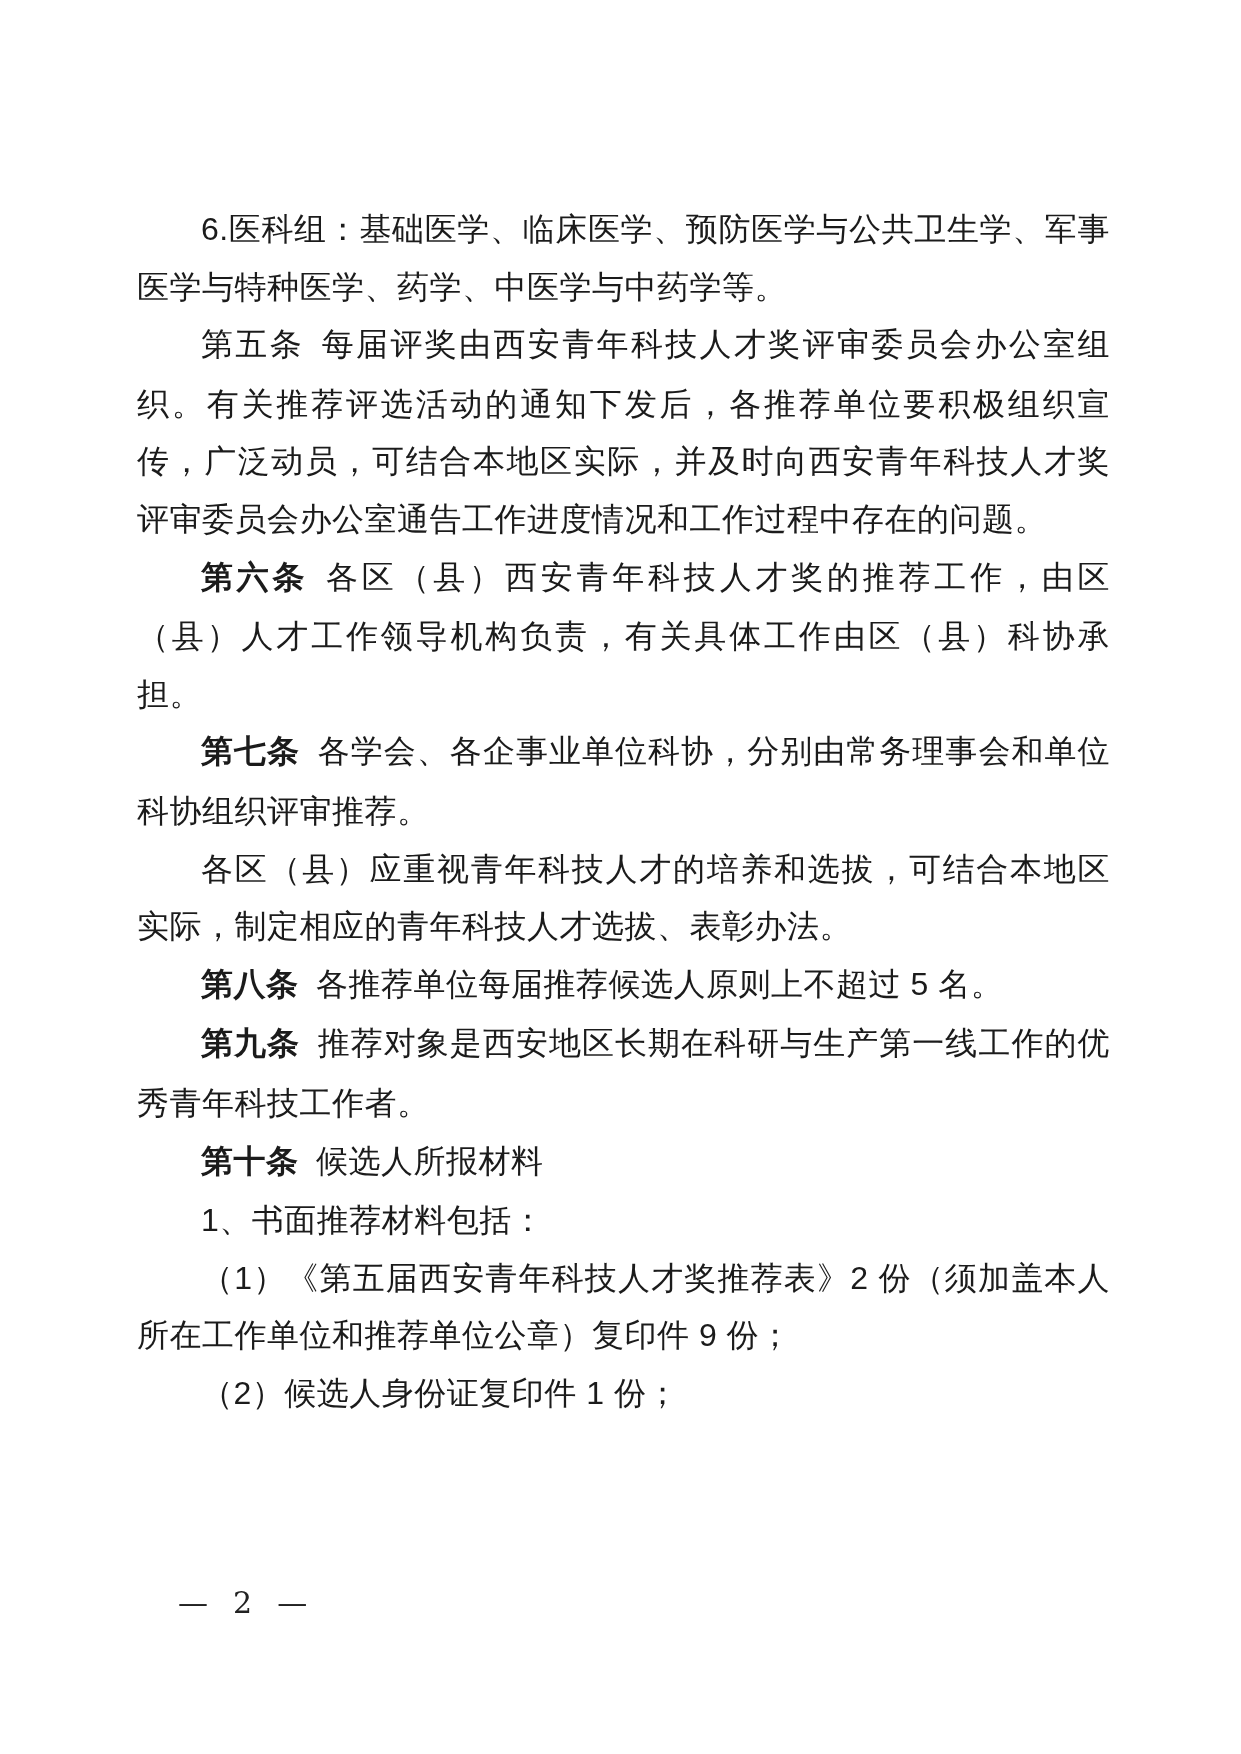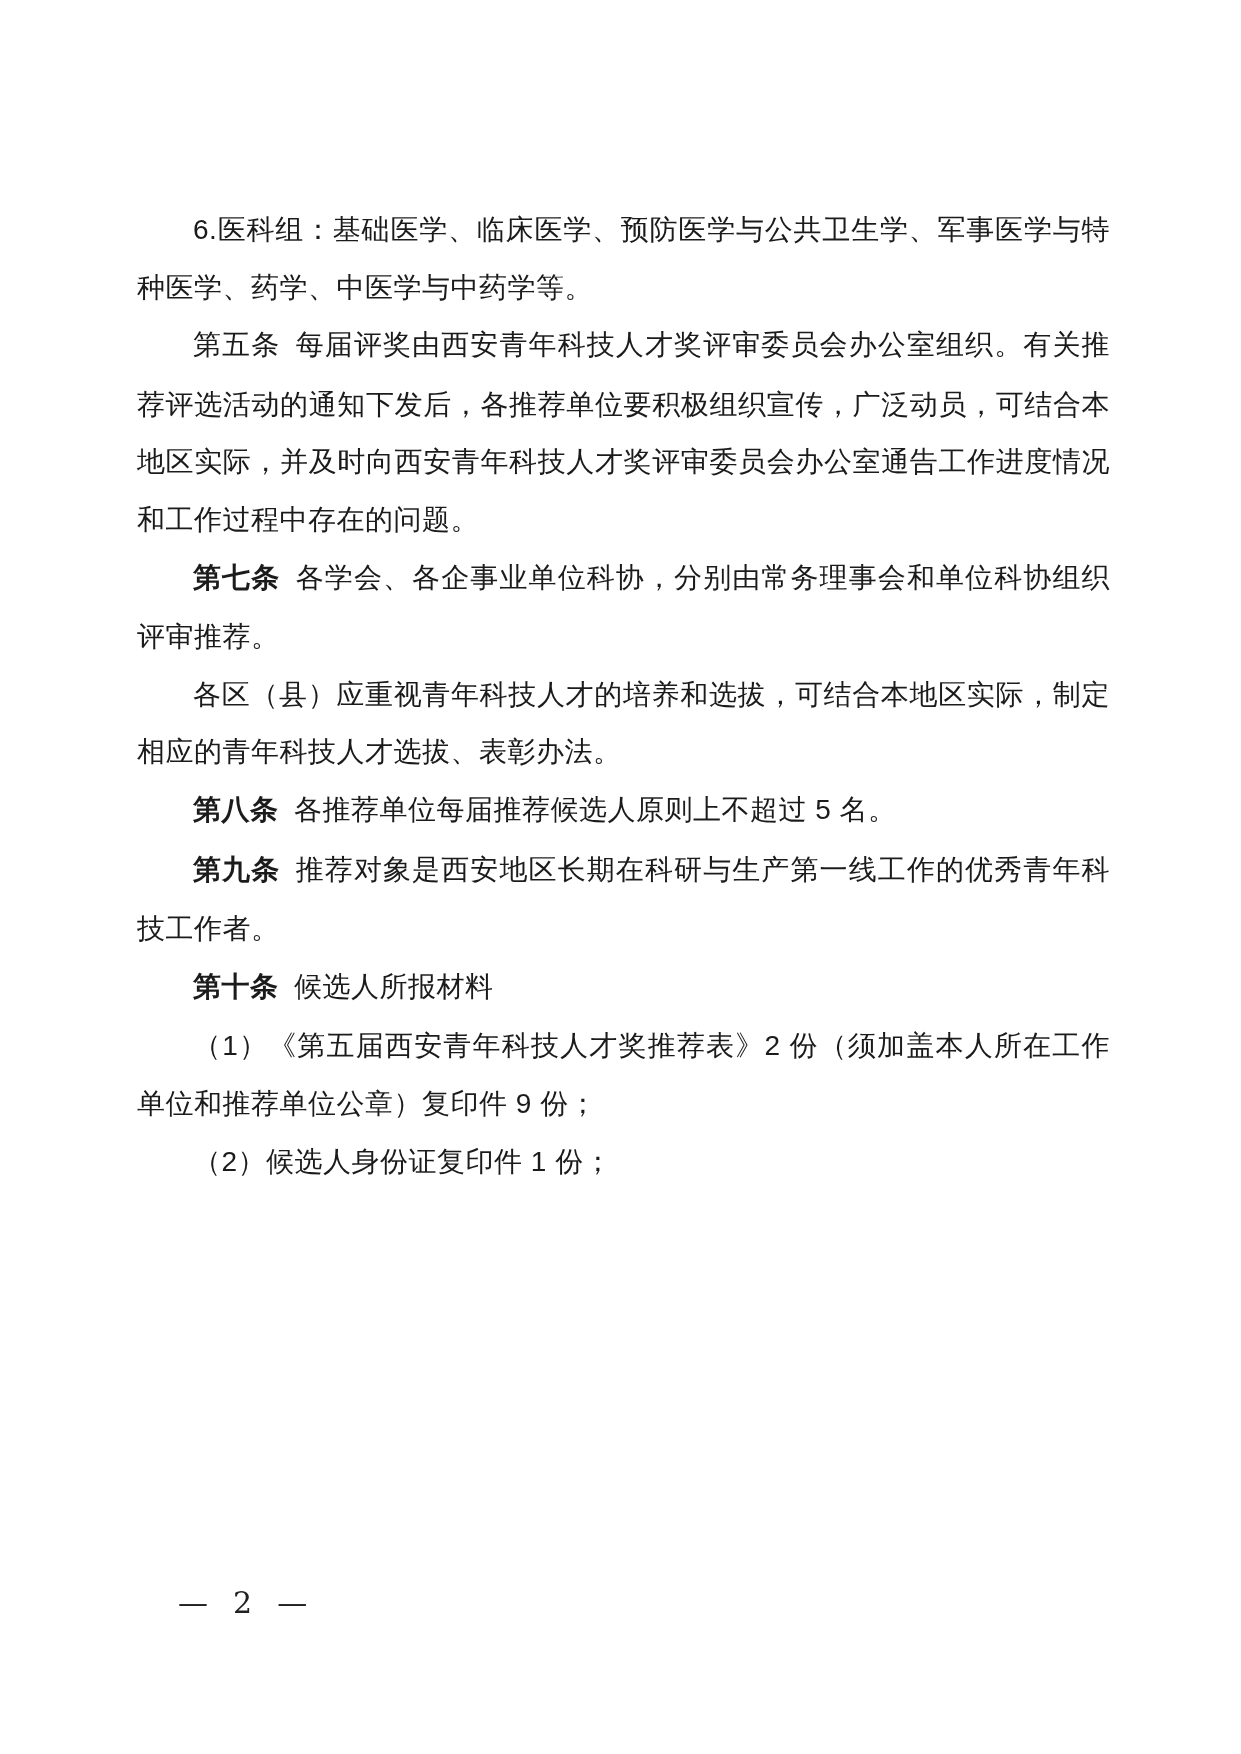--- a/index.html
+++ b/index.html
@@ -17,21 +17,21 @@
   .page {
     position: absolute;
     inset: 0;
     background: #ffffff;
   }
   .content {
     position: absolute;
     left: 137px;
     top: 201px;
     width: 973px;
-    font-size: 28px;
+    font-size: 32px;
     line-height: 57.6px;
     text-align: justify;
     letter-spacing: 0.5px;
   }
   .content p {
     margin: 0;
     padding: 0;
     text-indent: 2em;
   }
   .lead {
@@ -57,31 +57,33 @@
 <body>
 
 <div class="page">
 
   <div class="content">
 
     <p><span>6.医科组：基础医学、临床医学、预防医学与公共卫生学、军事医学与特种医学、药学、中医学与中药学等。</span></p>
 
     <p><span class="lead">第五条</span><span>每届评奖由西安青年科技人才奖评审委员会办公室组织。有关推荐评选活动的通知下发后，各推荐单位要积极组织宣传，广泛动员，可结合本地区实际，并及时向西安青年科技人才奖评审委员会办公室通告工作进度情况和工作过程中存在的问题。</span></p>
 
+    <p><span class="lead bold">第六条</span><span>各区（县）西安青年科技人才奖的推荐工作，由区（县）人才工作领导机构负责，有关具体工作由区（县）科协承担。</span></p>
 
     <p><span class="lead bold">第七条</span><span>各学会、各企事业单位科协，分别由常务理事会和单位科协组织评审推荐。</span></p>
 
     <p><span>各区（县）应重视青年科技人才的培养和选拔，可结合本地区实际，制定相应的青年科技人才选拔、表彰办法。</span></p>
 
     <p><span class="lead bold">第八条</span><span>各推荐单位每届推荐候选人原则上不超过 5 名。</span></p>
 
     <p><span class="lead bold">第九条</span><span>推荐对象是西安地区长期在科研与生产第一线工作的优秀青年科技工作者。</span></p>
 
     <p><span class="lead bold">第十条</span><span>候选人所报材料</span></p>
 
+    <p><span>1、书面推荐材料包括：</span></p>
 
     <p><span>（1）《第五届西安青年科技人才奖推荐表》2 份（须加盖本人所在工作单位和推荐单位公章）复印件 9 份；</span></p>
 
     <p><span>（2）候选人身份证复印件 1 份；</span></p>
 
   </div>
 
   <div class="footer">— 2 —</div>
 
 </div>

